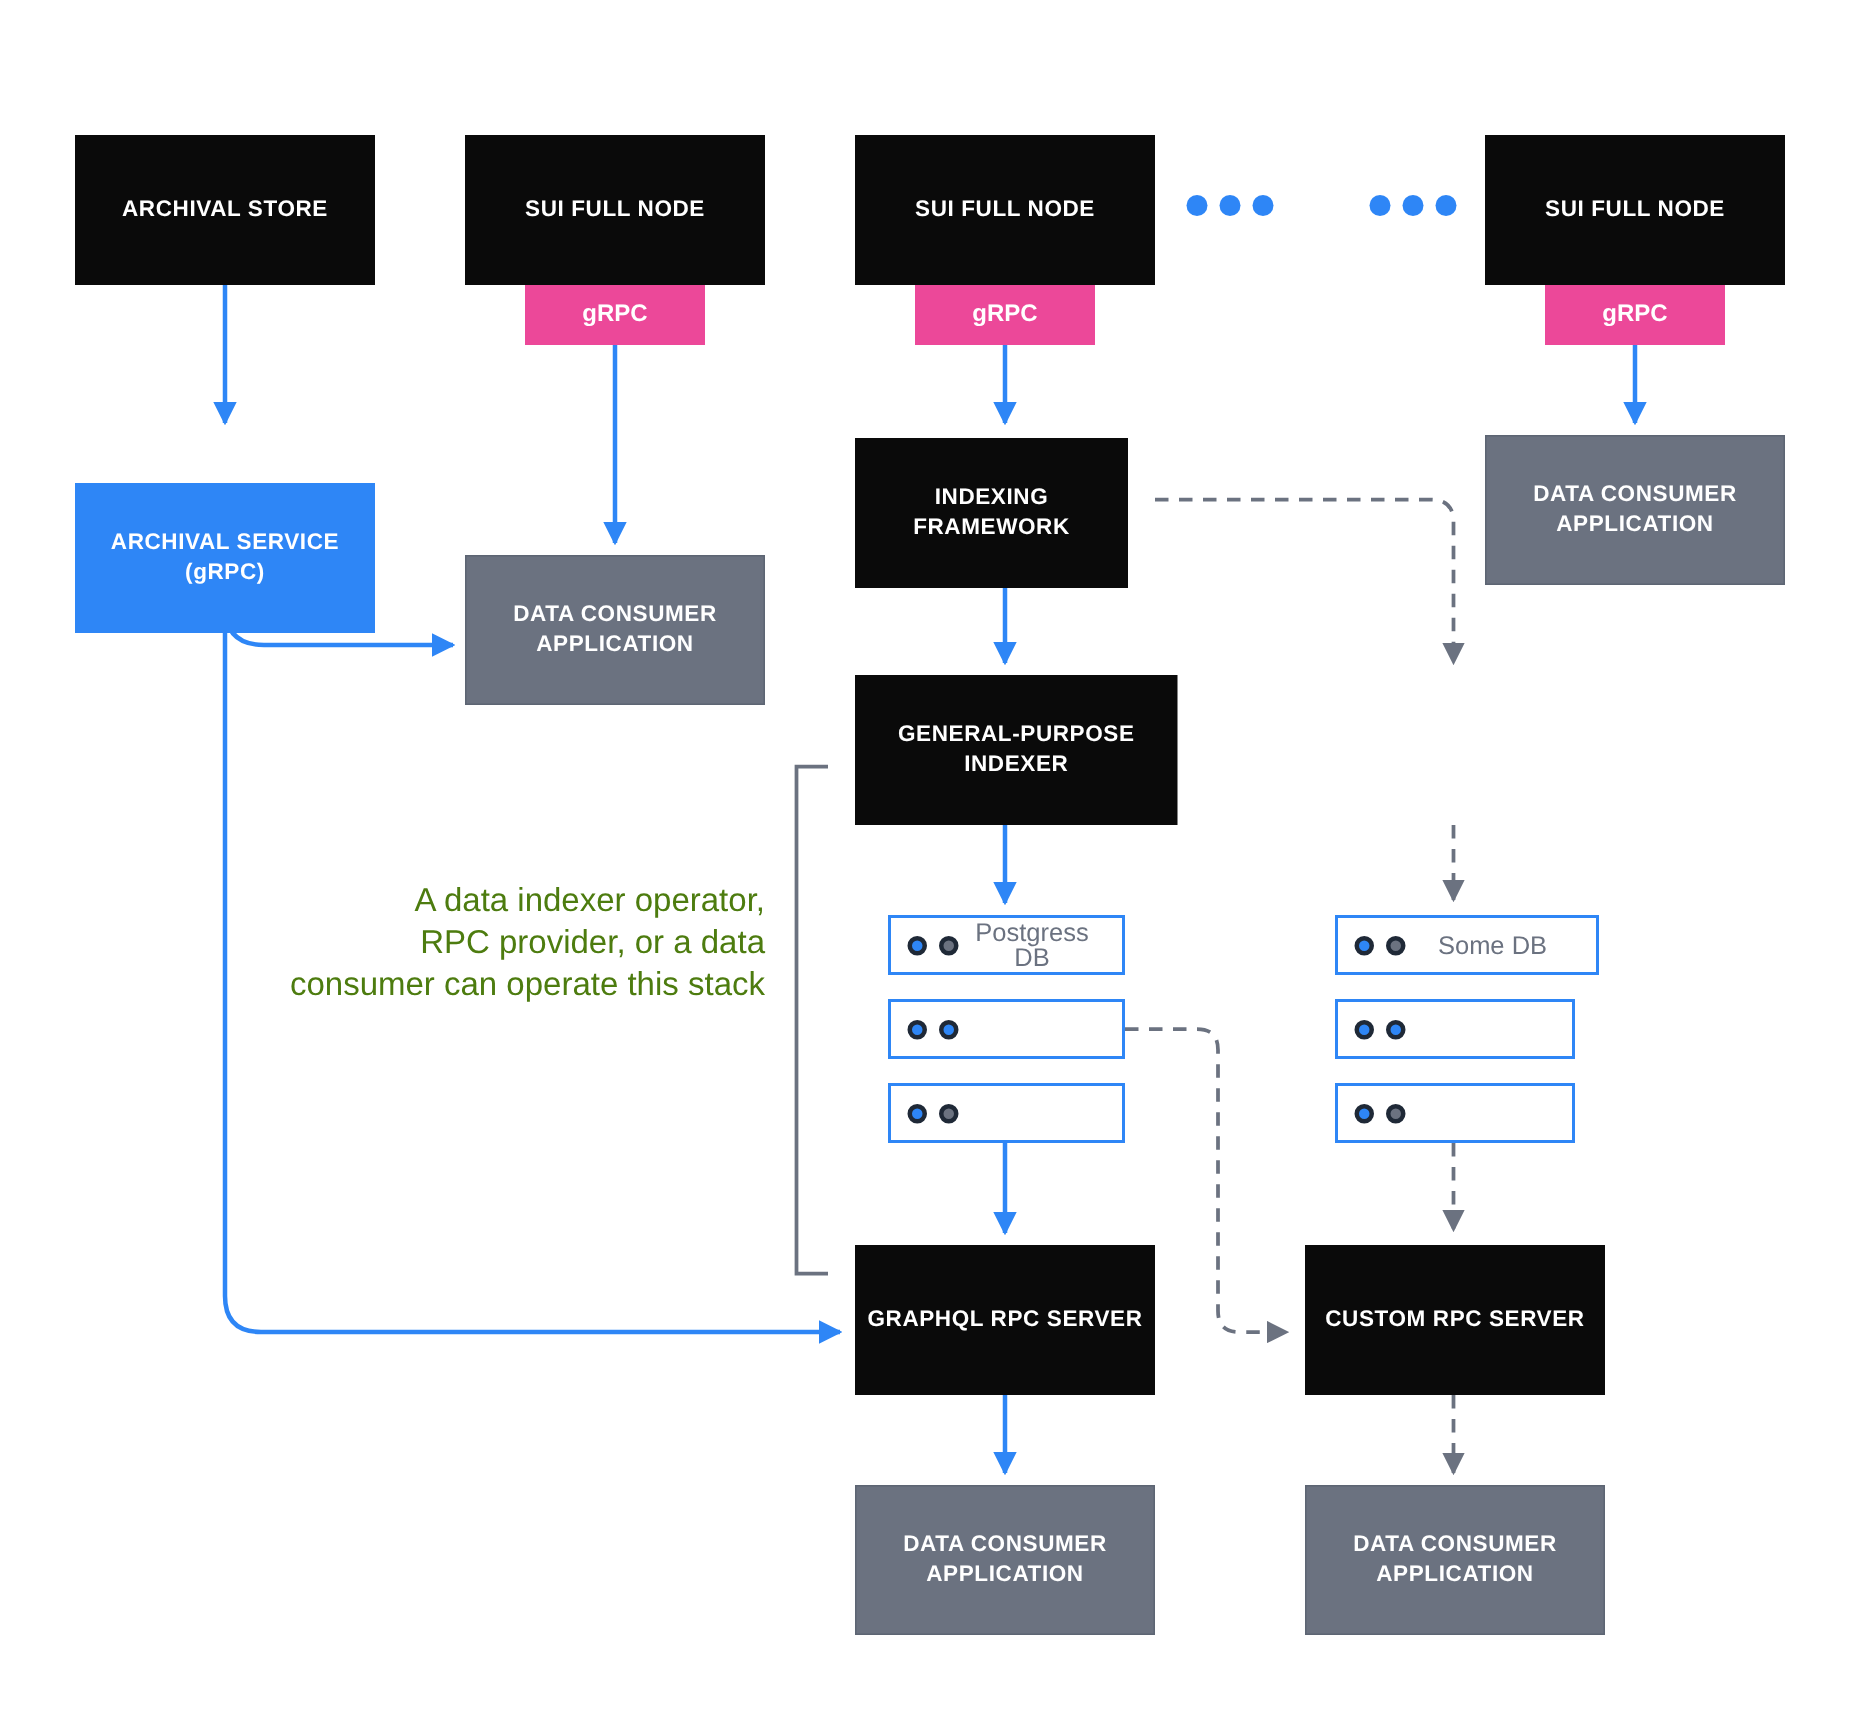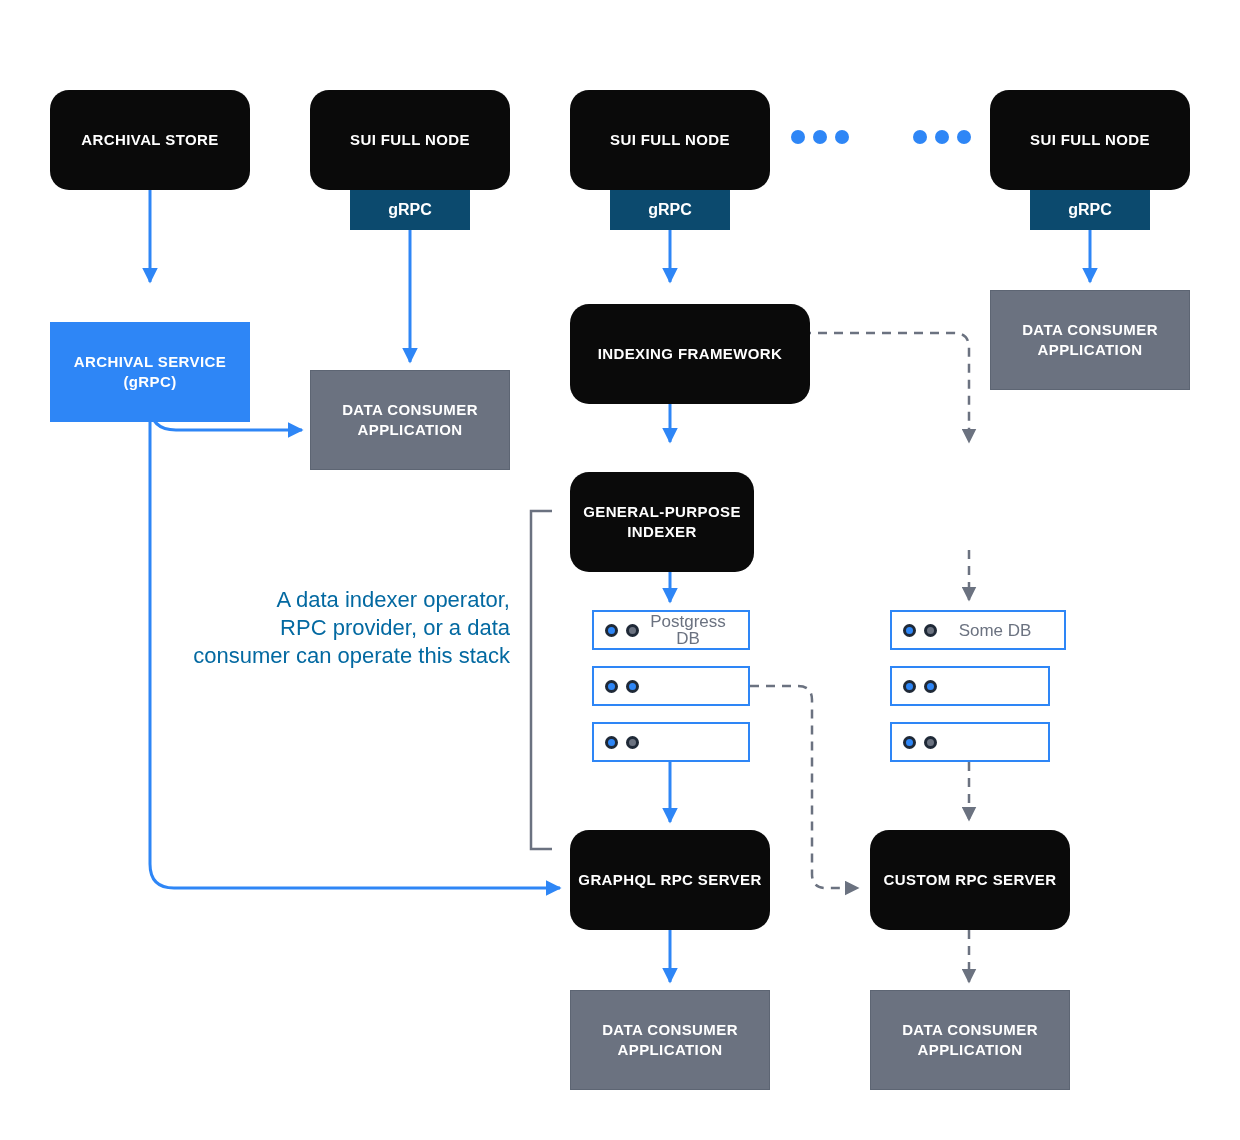--- a/index.html
+++ b/index.html
@@ -9,43 +9,43 @@
   }
   .wires{position:absolute;left:0;top:0;width:1240px;height:1140px;pointer-events:none;}
   .node{
     position:absolute;display:flex;align-items:center;justify-content:center;
     text-align:center;box-sizing:border-box;
   }
   .node .node-label{
     white-space:pre-line;color:#ffffff;font-size:15px;font-weight:600;
     letter-spacing:.4px;line-height:20px;
   }
-  .box-black{background:#0a0a0a;border-radius:19px;}
+  .box-black{background:#0a0a0a;}
   .box-blue{background:#2e86f6;margin-top:32px;}
   .box-gray{background:#6b7280;border:1px solid #5d6573;}
   .tag{
-    position:absolute;width:120px;height:40px;background:#0c4a6e;
+    position:absolute;width:120px;height:40px;background:#ec4899;
     display:flex;align-items:center;justify-content:center;
     color:#ffffff;font-size:16px;font-weight:600;box-sizing:border-box;
   }
   .db-row{
     position:absolute;height:40px;background:#ffffff;border:2px solid #2e86f6;
     box-sizing:border-box;display:flex;align-items:center;padding:0 11px;justify-content:center;
   }
   .db-dots{display:flex;gap:8px;align-items:center;}
   .dot{
     display:inline-block;width:13px;height:13px;border-radius:50%;
     border:3px solid #1f2937;box-sizing:border-box;
   }
   .dot-blue{background:#2e86f6;}
   .dot-gray{background:#6b7280;}
   .db-label{flex:1;text-align:center;color:#6b7280;font-size:17px;line-height:17px;}
   .annotation{
     position:absolute;left:168px;top:586px;width:342px;text-align:right;
-    color:#0369a1;font-size:22px;line-height:28px;white-space:pre-line;
+    color:#4d7c0f;font-size:22px;line-height:28px;white-space:pre-line;
   }
 </style>
 </head>
 <body>
 
 <div class="canvas">
 
   <svg class="wires" viewBox="0 0 1240 1140" aria-hidden="true">
     <defs>
       <marker id="arrow-blue" viewBox="0 0 10 10" refX="9" refY="5" markerWidth="5.2" markerHeight="5.2" orient="auto-start-reverse" markerUnits="strokeWidth">
@@ -109,33 +109,33 @@
     <span>gRPC</span>
   </div>
   <div class="tag" style="left:1030px;top:190px">
     <span>gRPC</span>
   </div>
 
   <div class="node box-blue" style="left:50px;top:290px;width:200px;height:100px">
     <span class="node-label">ARCHIVAL SERVICE
 (gRPC)</span>
   </div>
-  <div class="node box-black" style="left:570px;top:304px;width:240px;height:100px">
+  <div class="node box-black" style="left:570px;top:292px;width:182px;height:100px">
     <span class="node-label">INDEXING FRAMEWORK</span>
   </div>
   <div class="node box-gray" style="left:990px;top:290px;width:200px;height:100px">
     <span class="node-label">DATA CONSUMER
 APPLICATION</span>
   </div>
   <div class="node box-gray" style="left:310px;top:370px;width:200px;height:100px">
     <span class="node-label">DATA CONSUMER
 APPLICATION</span>
   </div>
 
-  <div class="node box-black" style="left:570px;top:472px;width:184px;height:100px">
+  <div class="node box-black" style="left:570px;top:450px;width:215px;height:100px">
     <span class="node-label">GENERAL-PURPOSE
 INDEXER</span>
   </div>
 
   <div class="db-row" style="left:592px;top:610px;width:158px">
     <span class="db-dots">
         <i class="dot dot-blue"></i>
         <i class="dot dot-gray"></i>
       </span>
     <span class="db-label">Postgress DB</span>

